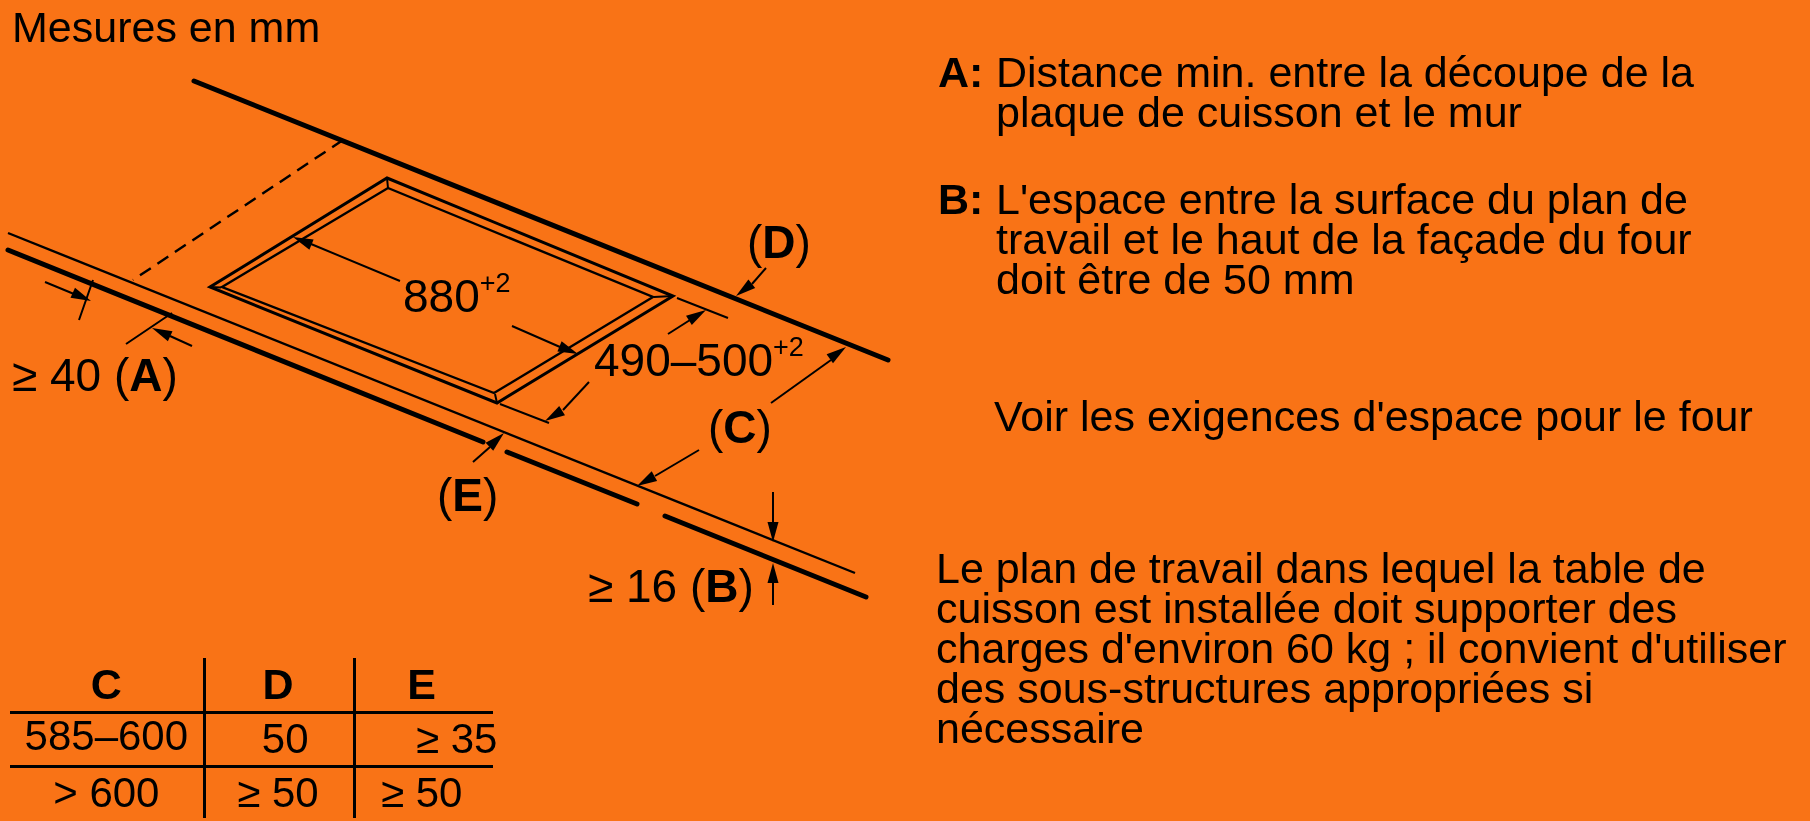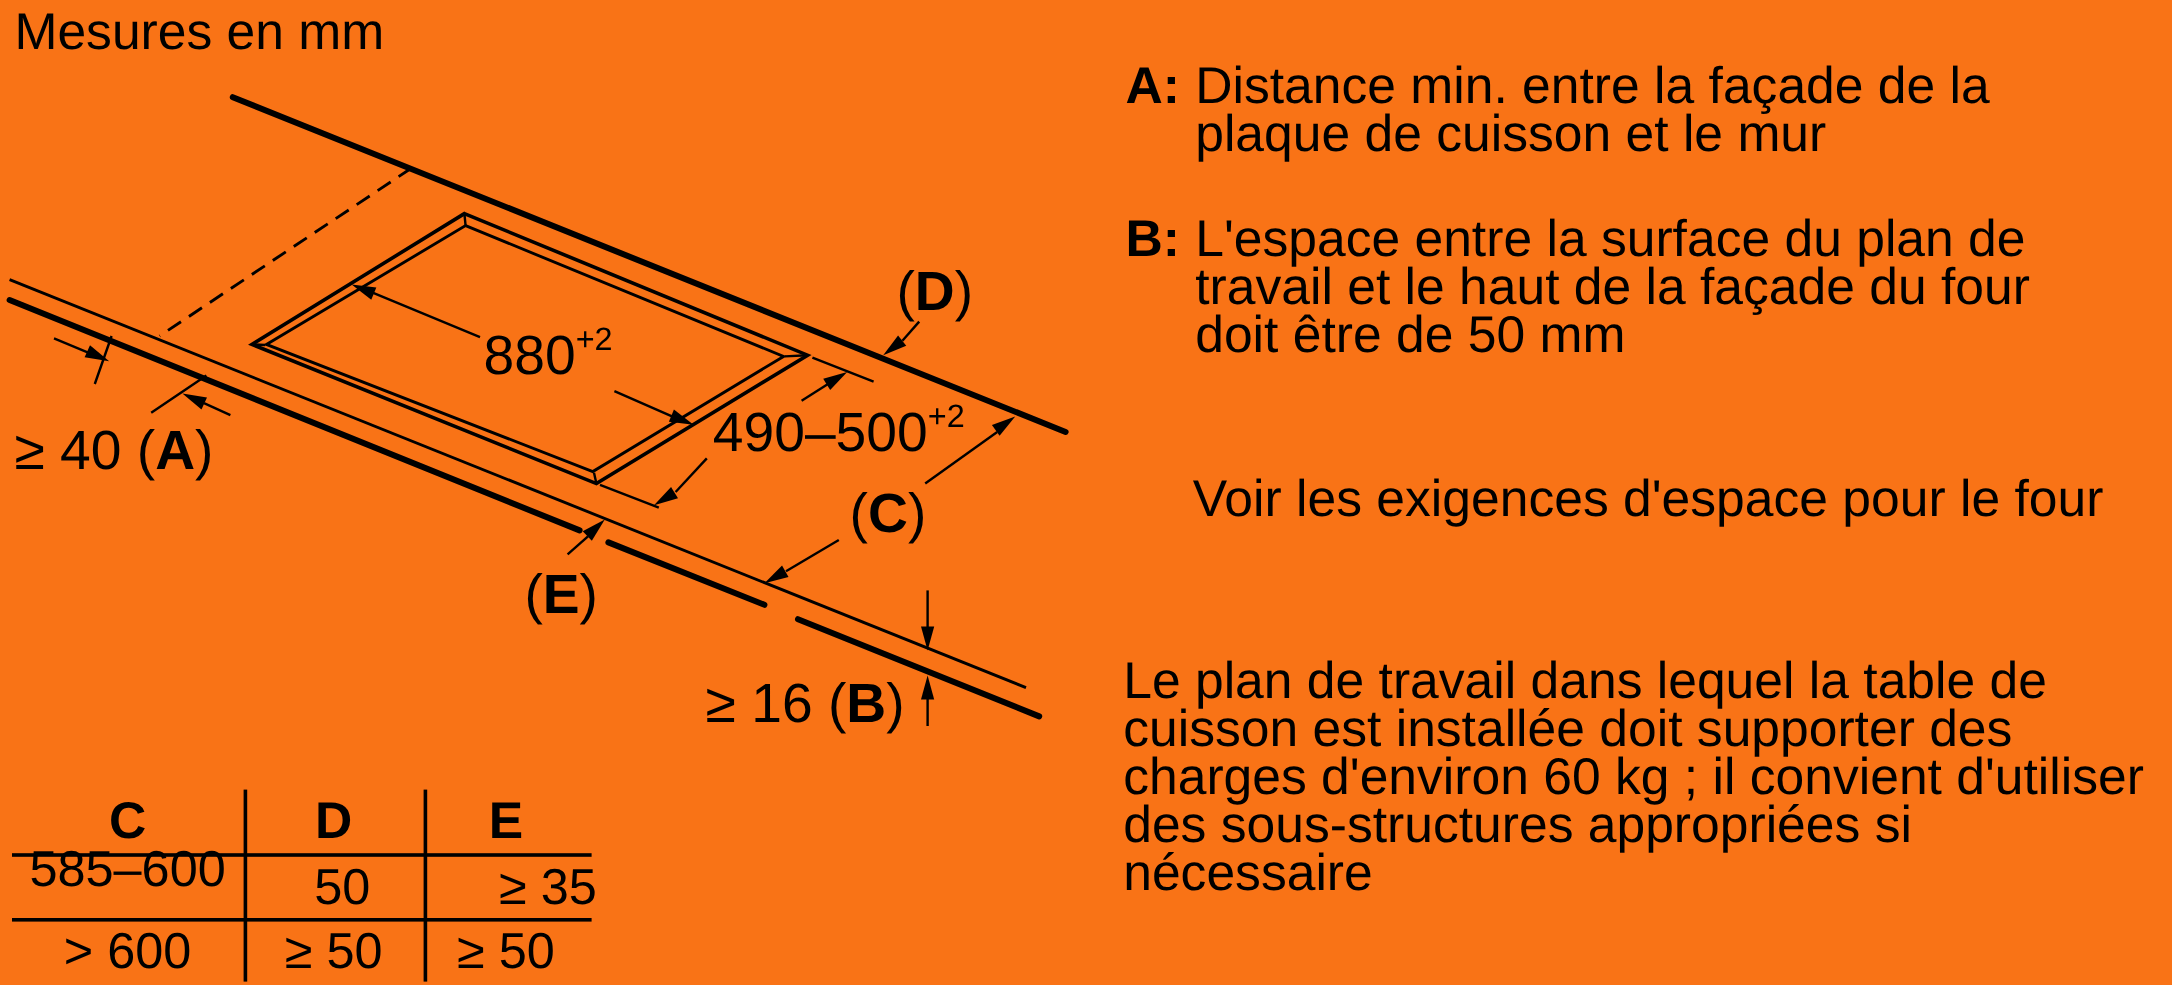--- a/index.html
+++ b/index.html
@@ -104,32 +104,32 @@
   <div class="dimtable">
     <div class="vline" style="left:192.7px;"></div>
     <div class="vline" style="left:343.3px;"></div>
     <div class="hline" style="top:52.7px;"></div>
     <div class="hline" style="top:107px;"></div>
 
     <div class="cell hdr" style="left:0;top:0;width:192.7px;height:52.7px;">C</div>
     <div class="cell hdr" style="left:192.7px;top:0;width:150.6px;height:52.7px;">D</div>
     <div class="cell hdr" style="left:343.3px;top:0;width:136.7px;height:52.7px;">E</div>
 
-    <div class="cell" style="left:0;top:40px;width:192.7px;height:51.3px;text-align:center;">585–600</div>
+    <div class="cell" style="left:0;top:52px;width:192.7px;height:51.3px;text-align:center;">585–600</div>
     <div class="cell" style="left:192.7px;top:55.7px;width:165px;height:51.3px;">50</div>
     <div class="cell" style="left:343.3px;top:55.7px;width:136.7px;height:51.3px;padding-left:35px;">≥ 35</div>
 
     <div class="cell" style="left:0;top:110px;width:192.7px;height:50px;">&gt; 600</div>
     <div class="cell" style="left:192.7px;top:110px;width:150.6px;height:50px;">≥ 50</div>
     <div class="cell" style="left:343.3px;top:110px;width:136.7px;height:50px;">≥ 50</div>
   </div>
 
   <div class="note" style="left:938px;top:52px;">
     <span class="lbl">A:</span>
-    <span class="body">Distance min. entre la façade de la
+    <span class="body">Distance min. entre la découpe de la
 plaque de cuisson et le mur</span>
   </div>
 
   <div class="note" style="left:938px;top:179px;">
     <span class="lbl">B:</span>
     <span class="body">L'espace entre la surface du plan de
 travail et le haut de la façade du four
 doit être de 50 mm</span>
   </div>
 

